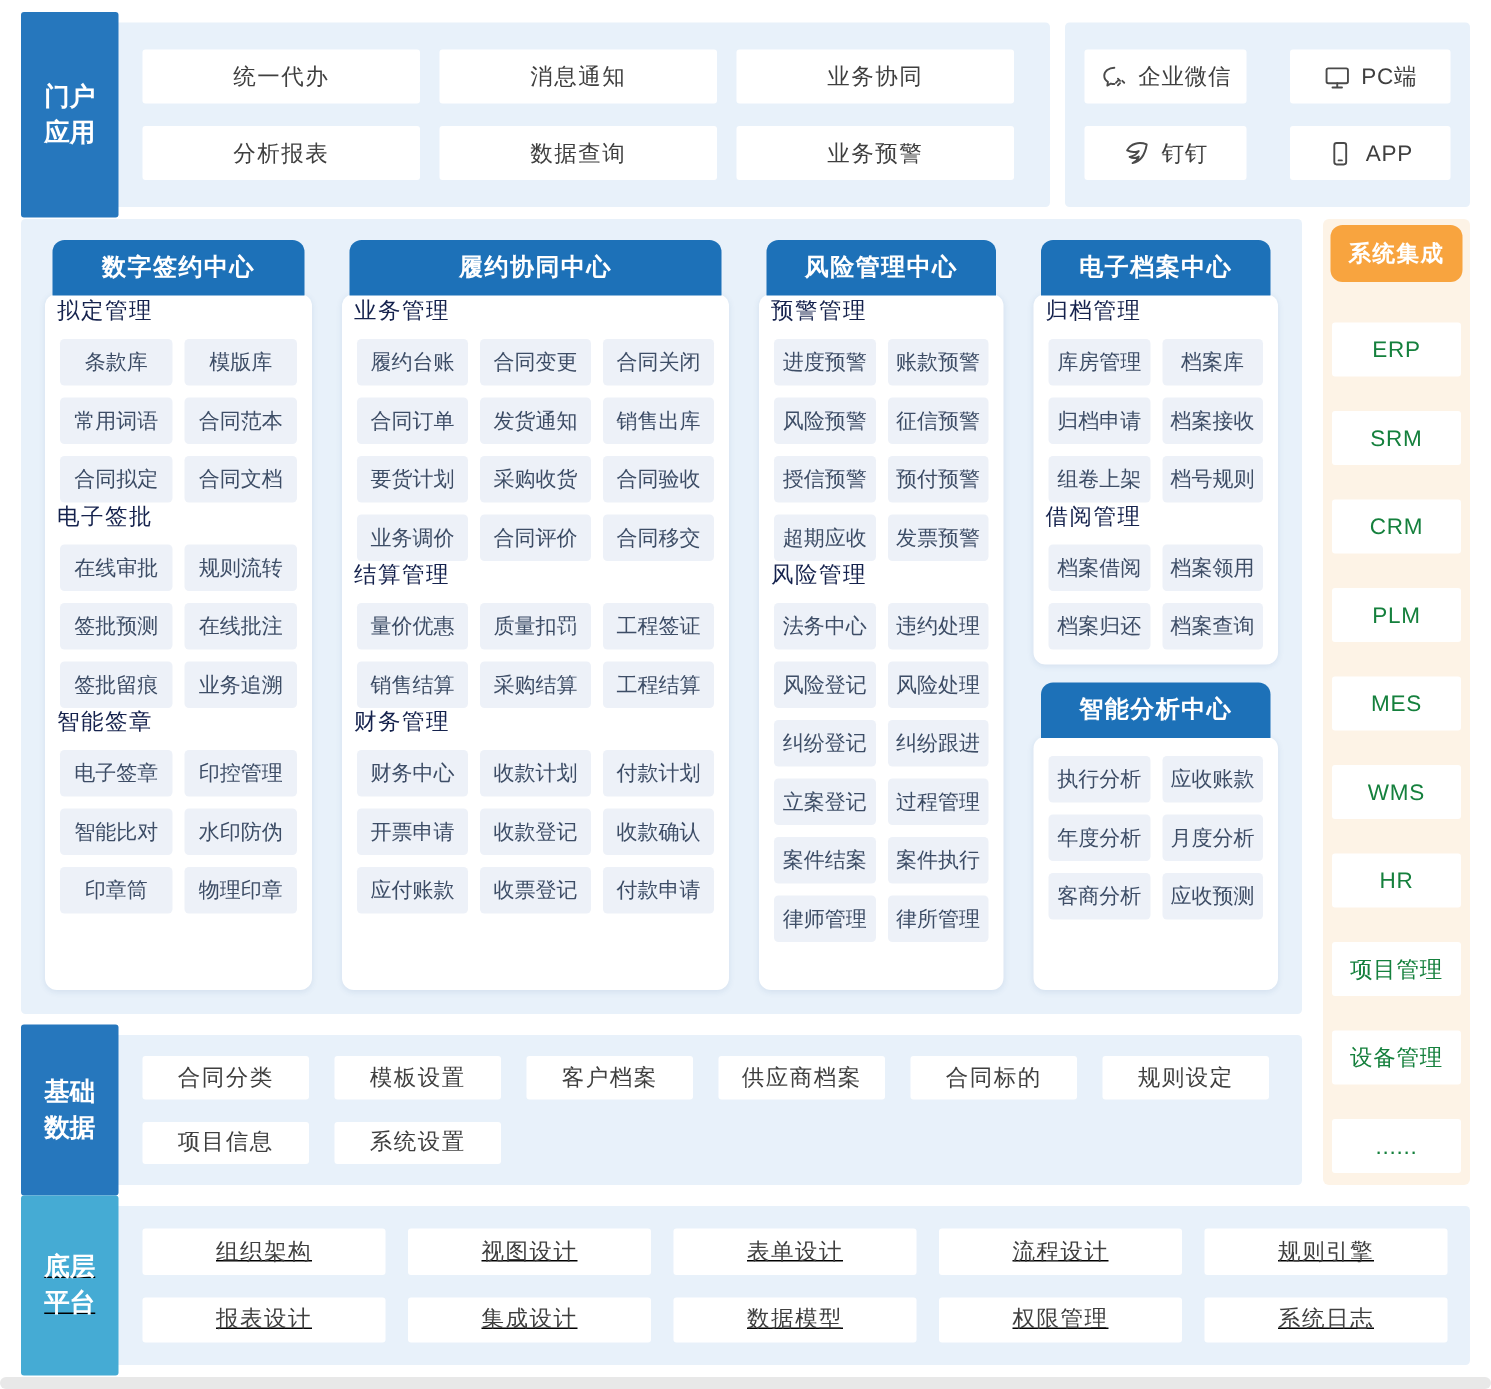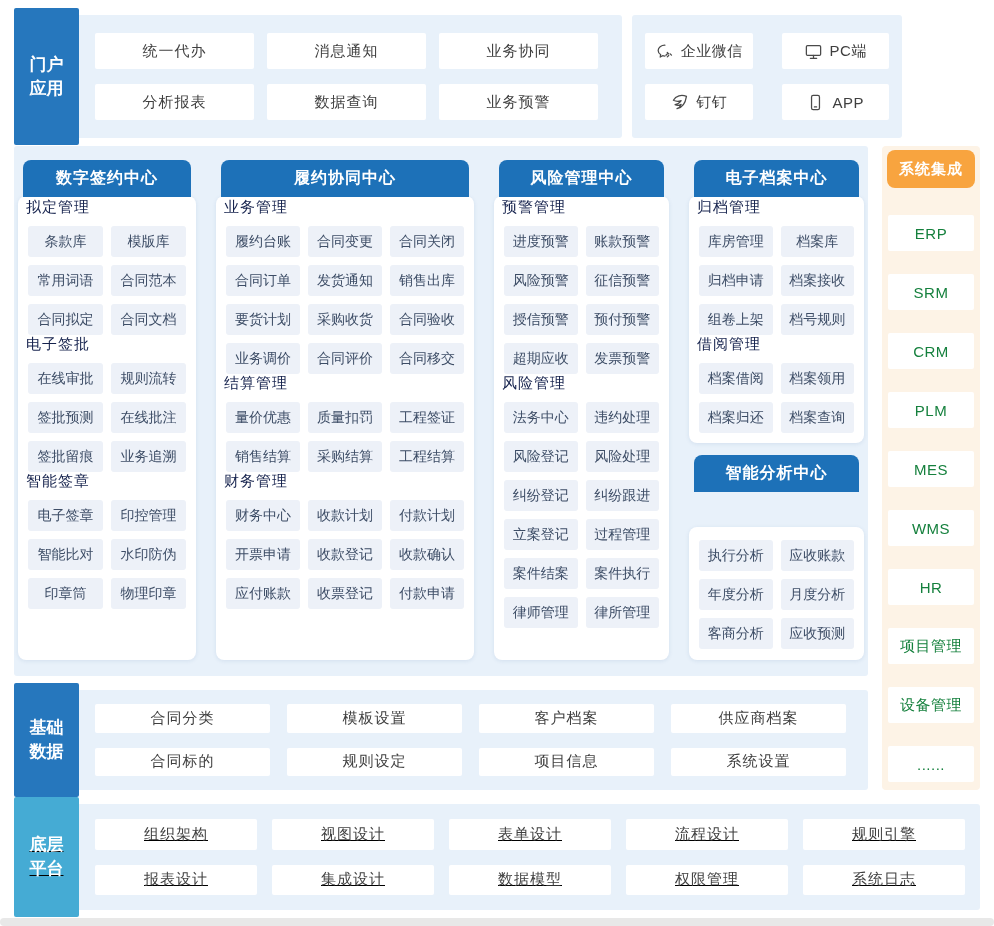--- a/index.html
+++ b/index.html
@@ -10,38 +10,38 @@
   .panel{background:var(--panel-blue-bg,#e8f1fa);border-radius:3px;}
   .side-label{flex:0 0 65px;width:65px;box-sizing:border-box;margin:-7px 0;z-index:2;
     background:var(--primary-blue,#2677bd);color:#fff;font-weight:bold;font-size:17px;line-height:1.4;
     display:flex;align-items:center;justify-content:center;text-align:center;border-radius:2px;padding:0 14px;}
   .side-label.cyan{background:var(--cyan,#45abd4);}
   .white-btn{background:#fff;border-radius:2px;display:flex;align-items:center;justify-content:center;
     font-size:15px;color:#3f3f3f;letter-spacing:1px;}
 
   
   .portal-row{display:flex;gap:10px;margin:15px 14px 0 14px;height:123px;}
-  .portal-left{width:608px;box-sizing:border-box;display:flex;}
+  .portal-left{width:686px;box-sizing:border-box;display:flex;}
   .portal-grid{flex:1;display:grid;grid-template-columns:repeat(3,1fr);gap:15px 13px;padding:18px 24px 18px 16px;}
   .portal-right{width:270px;box-sizing:border-box;display:grid;grid-template-columns:1fr 1fr;gap:15px 29px;padding:18px 13px;}
   .channel-btn{gap:7px;letter-spacing:0.5px;}
   .channel-btn svg{display:block;}
 
   
   .mid-grid{display:grid;grid-template-columns:854px 98px;grid-template-rows:530px 100px;column-gap:14px;row-gap:14px;margin:8px 14px 0 14px;}
 
-  .centers-panel{grid-column:1;grid-row:1;box-sizing:border-box;padding:14px 4px 16px;display:flex;gap:20px;}
+  .centers-panel{grid-column:1;grid-row:1;box-sizing:border-box;padding:14px 16px 16px;display:flex;gap:20px;}
   .center-col{display:flex;flex-direction:column;min-width:0;}
   .center-col:nth-child(1){flex:0 0 178px;}
   .center-col:nth-child(2){flex:0 0 258px;}
   .center-col:nth-child(3){flex:1;}
   .center-col:nth-child(4){flex:1;}
   .center-block{display:flex;flex-direction:column;flex:0 0 auto;min-height:0;}
   .center-col .center-block:last-child{flex:1;}
-  .center-col .center-block + .center-block{margin-top:12px;gap:36px;}
+  .center-col .center-block + .center-block{margin-top:12px;}
   .center-tab{height:37px;margin:0 5px;flex:0 0 37px;background:var(--header-blue,#1d71b8);border-radius:8px 8px 0 0;
     color:#fff;font-weight:bold;font-size:16px;letter-spacing:1px;display:flex;align-items:center;justify-content:center;position:relative;z-index:2;}
   .center-card{background:#fff;border-radius:8px;flex:1;padding:2px 8px 10px;margin-top:-1px;
     box-shadow:0 1px 4px rgba(30,80,140,.10);}
   .sec-title{text-align:left;font-size:15px;font-weight:normal;color:var(--section-title-text,#15224d);margin:0 0 9px;letter-spacing:1px;}
   .chip-grid{display:grid;gap:8px;padding:0 2px;}
   .chip-grid.cols-2{grid-template-columns:repeat(2,1fr);}
   .chip-grid.cols-3{grid-template-columns:repeat(3,1fr);}
   .chip-grid.first{margin-top:11px;}
   .chip{background:var(--chip-bg,#edf1f8);border-radius:3px;height:31px;display:flex;align-items:center;justify-content:center;
@@ -51,21 +51,21 @@
   .integration-panel{grid-column:2;grid-row:1 / span 2;background:var(--panel-orange-bg,#fdf3e6);border-radius:4px;
     box-sizing:border-box;padding:4px 5px;display:flex;flex-direction:column;text-align:center;}
   .orange-tab{flex:0 0 38px;background:var(--orange,#f8a43f);border-radius:8px;color:#fff;font-weight:bold;font-size:15px;
     display:flex;align-items:center;justify-content:center;letter-spacing:1px;}
   .integration-list{display:flex;flex-direction:column;gap:23px;margin-top:27px;padding:0 1px;}
   .int-item{background:#fff;height:36px;border-radius:2px;display:flex;align-items:center;justify-content:center;
     font-size:15px;color:#15803d;letter-spacing:0.5px;}
 
   
   .base-panel{grid-column:1;grid-row:2;box-sizing:border-box;display:flex;}
-  .base-grid{flex:1;display:grid;grid-template-columns:repeat(4,1fr);gap:15px 17px;padding:14px 22px 14px 16px;}
+  .base-grid{flex:1;display:grid;grid-template-columns:repeat(6,1fr);gap:15px 17px;padding:14px 22px 14px 16px;}
 
   
   .platform-row{margin:14px 14px 0 14px;}
   .platform-panel{height:106px;box-sizing:border-box;display:flex;text-decoration:underline;}
   .platform-grid{flex:1;display:grid;grid-template-columns:repeat(5,1fr);gap:15px;padding:15px 15px 15px 16px;}
 
   .footer-bar{margin-top:8px;height:8px;background:#e8e8e8;border-radius:4px;}
 </style>
 </head>
 <body>

